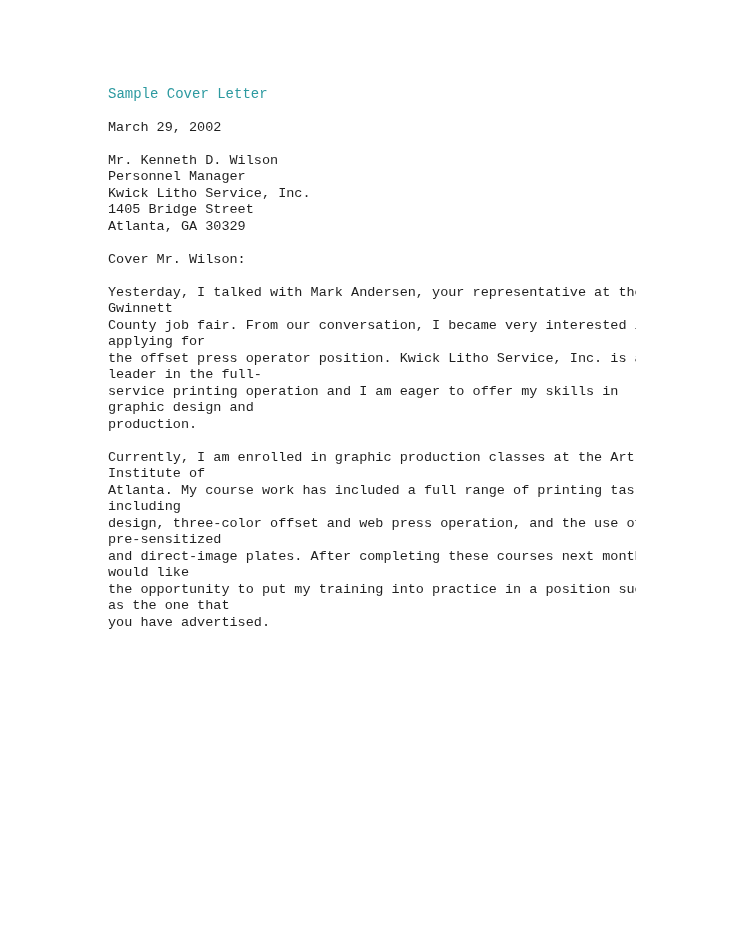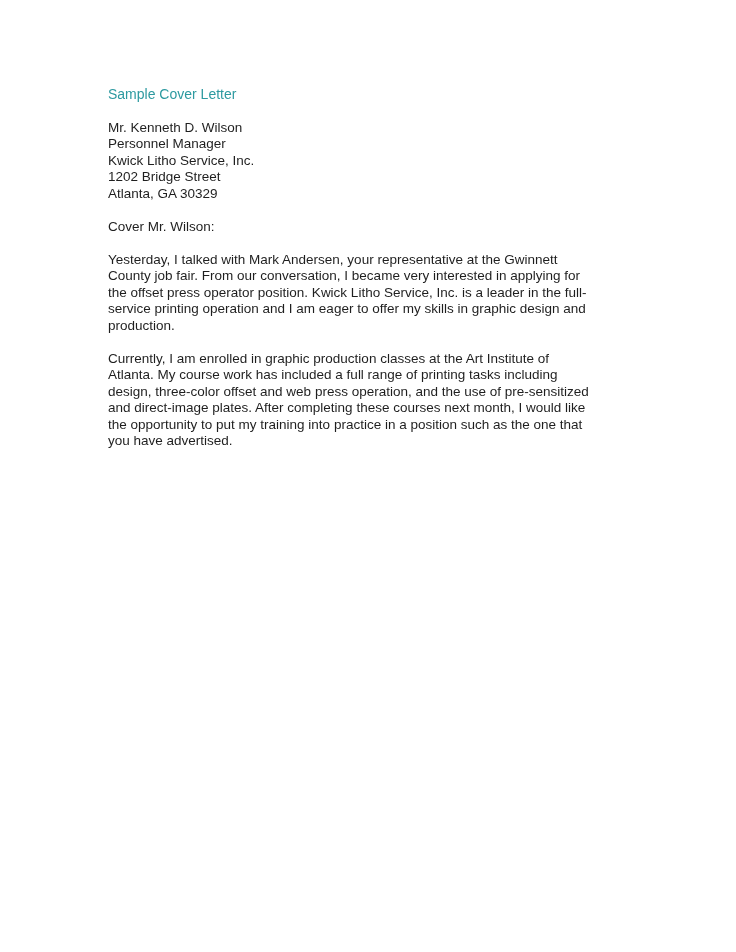--- a/index.html
+++ b/index.html
@@ -5,21 +5,21 @@
   html, body {
     margin: 0;
     padding: 0;
     background: #ffffff;
   }
   .page {
     position: relative;
     width: 636px;
     height: 952px;
     background: #ffffff;
-    font-family: Liberation Sans, sans-serif;
+    font-family: Liberation Mono, monospace;
     color: #1f1f1f;
     overflow: hidden;
   }
   .content {
     position: absolute;
     left: 108px;
     top: 86px;
     width: 560px;
     font-size: 13.5px;
     line-height: 16.5px;
@@ -42,25 +42,26 @@
   }
 </style>
 </head>
 <body>
 
 <div class="page" style="background: rgb(255, 255, 255); color: rgb(31, 31, 31);">
   <div class="content">
 
     <div class="doc-title" style="color: rgb(45, 154, 160);">Sample Cover Letter</div>
 
+    <div class="block">March 29, 2002</div>
 
     <div class="block">Mr. Kenneth D. Wilson
 Personnel Manager
 Kwick Litho Service, Inc.
-1202 Bridge Street
+1405 Bridge Street
 Atlanta, GA 30329</div>
 
     <div class="block">Cover Mr. Wilson:</div>
 
     <div class="para">Yesterday, I talked with Mark Andersen, your representative at the Gwinnett
 County job fair. From our conversation, I became very interested in applying for
 the offset press operator position. Kwick Litho Service, Inc. is a leader in the full-
 service printing operation and I am eager to offer my skills in graphic design and
 production.</div>
 

